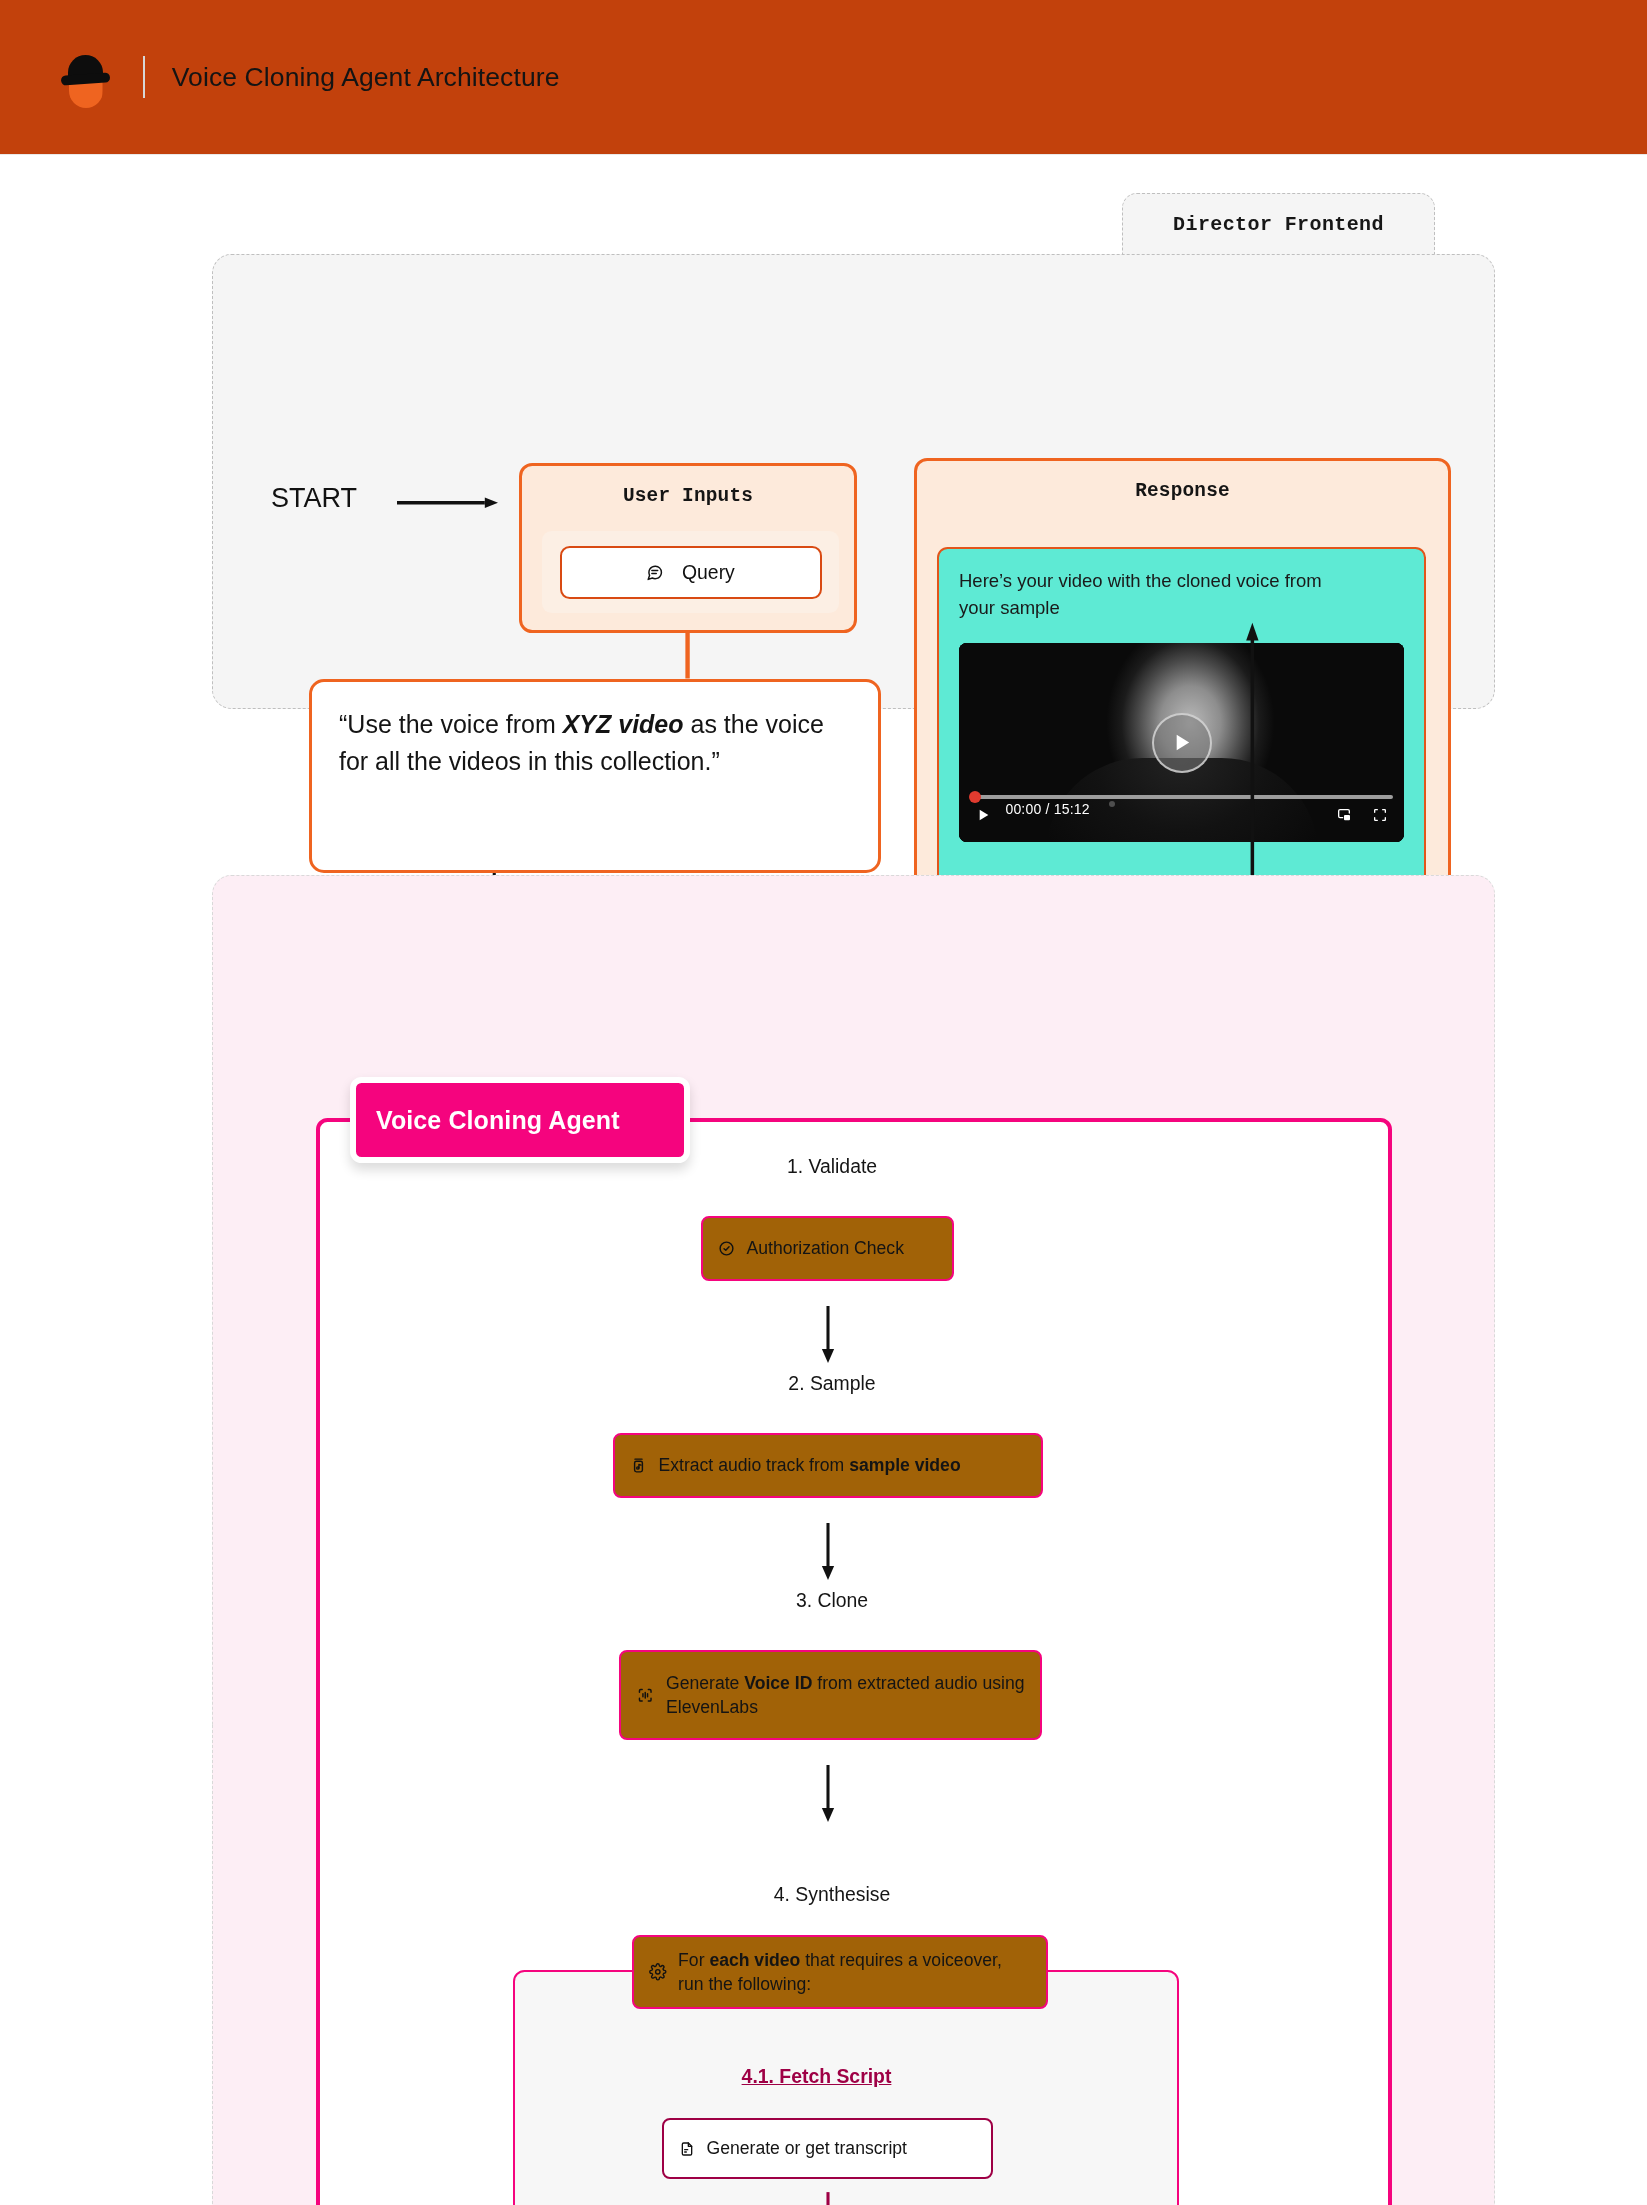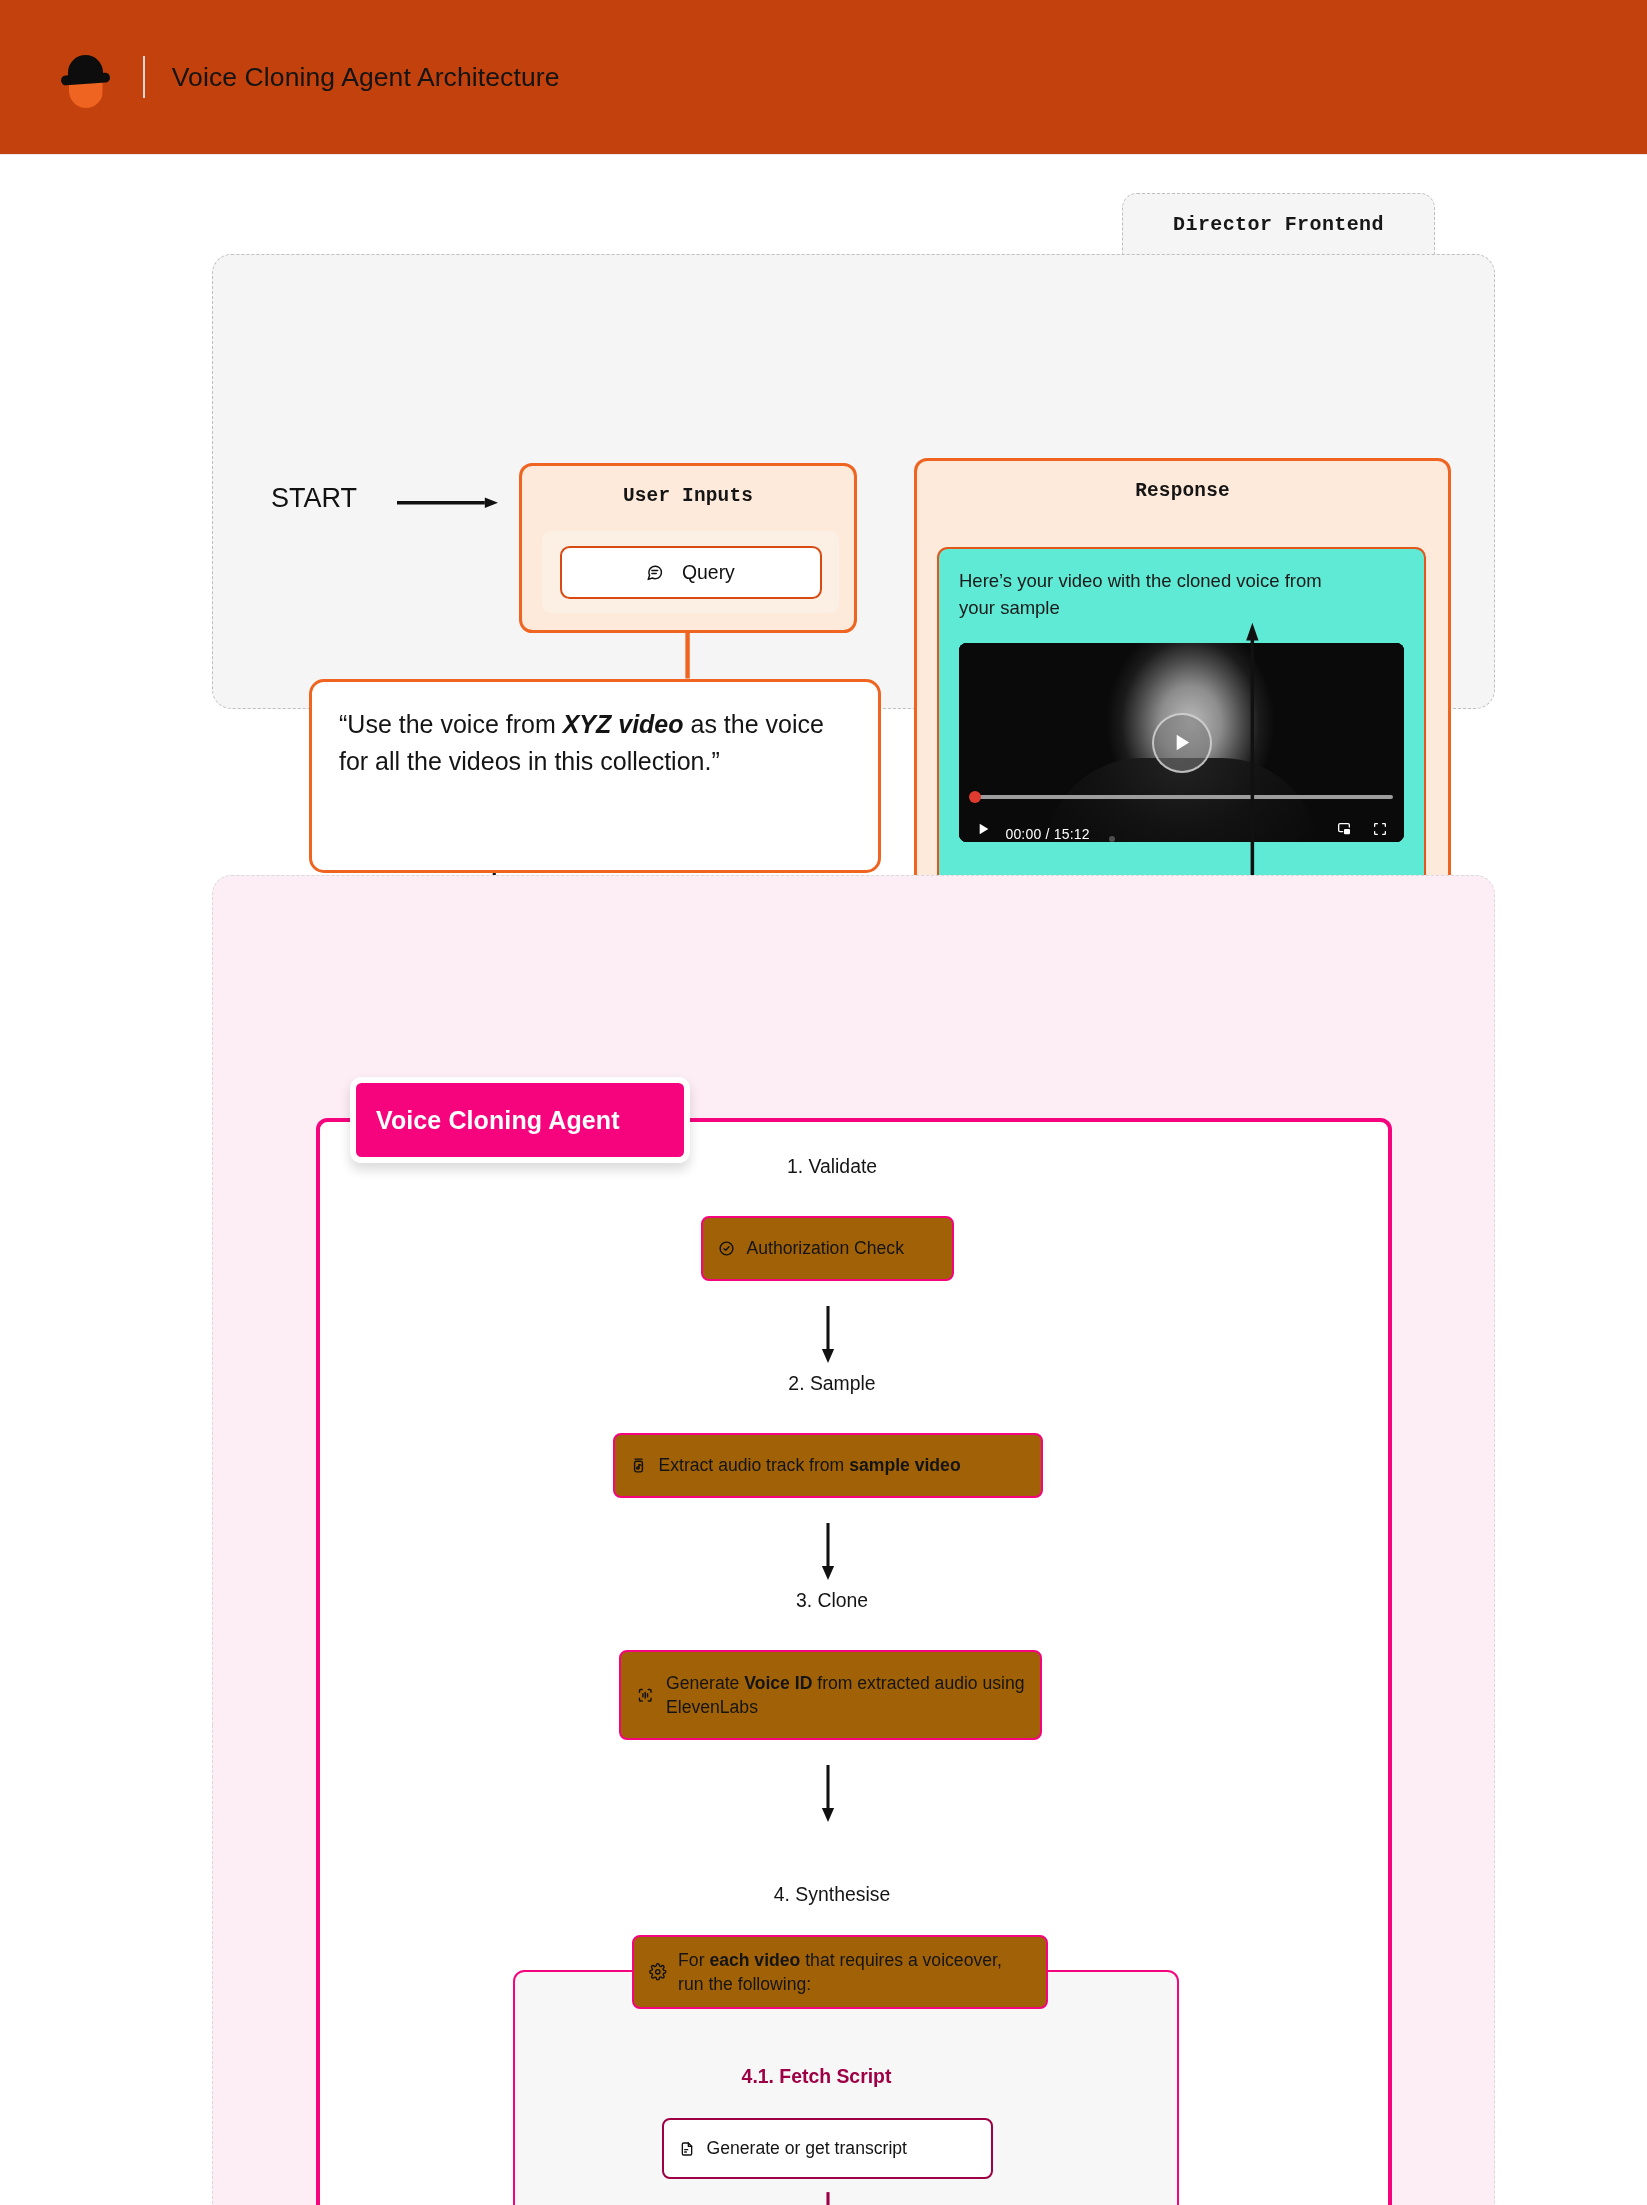--- a/index.html
+++ b/index.html
@@ -133,21 +133,21 @@
   .vid-progress {
     position: absolute; left: 11.5px; bottom: 43px; width: 422px; height: 4px;
     background: #9d9d9d; border-radius: 2.6px;
   }
   .vid-progress-dot {
     position: absolute; left: -1.8px; top: -4.4px; width: 12.3px; height: 12.3px;
     border-radius: 50%; background: #e03b2f;
   }
   .vid-controls {
     position: absolute; left: 0; bottom: 0; width: 100%; height: 41px;
-    display: flex; align-items: flex-end; padding: 0 10.6px; gap: 8.8px;
+    display: flex; align-items: flex-start; padding: 0 10.6px; gap: 8.8px;
   }
   .vid-btn {
     width: 27px; height: 27px; border-radius: 6.2px;
     display: flex; align-items: center; justify-content: center; flex: none;
   }
   .vid-time { color: #fff; font-size: 14px; letter-spacing: 0.2px; }
   .vid-dot-sm { width: 6.2px; height: 6.2px; border-radius: 50%; background: #4e4e4e; margin-left: 10.6px; }
   .vid-spacer { flex: 1; }
 
   
@@ -392,21 +392,21 @@
   <div class="node pinkfill" style="left:632px; top:1780px; width:416px; height:74px;">
     <span class="ico">
       <svg width="17.6" height="17.6" viewBox="0 0 24 24" fill="none" stroke="#111" stroke-width="1.9" stroke-linecap="round" stroke-linejoin="round">
         <circle cx="12" cy="12" r="3"></circle>
         <path d="M19.4 15a1.6 1.6 0 0 0 .3 1.8l.1.1a2 2 0 1 1-2.8 2.8l-.1-.1a1.6 1.6 0 0 0-1.8-.3 1.6 1.6 0 0 0-1 1.5V21a2 2 0 1 1-4 0v-.1A1.6 1.6 0 0 0 9 19.4a1.6 1.6 0 0 0-1.8.3l-.1.1a2 2 0 1 1-2.8-2.8l.1-.1a1.6 1.6 0 0 0 .3-1.8 1.6 1.6 0 0 0-1.5-1H3a2 2 0 1 1 0-4h.1A1.6 1.6 0 0 0 4.6 9a1.6 1.6 0 0 0-.3-1.8l-.1-.1a2 2 0 1 1 2.8-2.8l.1.1a1.6 1.6 0 0 0 1.8.3H9a1.6 1.6 0 0 0 1-1.5V3a2 2 0 1 1 4 0v.1a1.6 1.6 0 0 0 1 1.5 1.6 1.6 0 0 0 1.8-.3l.1-.1a2 2 0 1 1 2.8 2.8l-.1.1a1.6 1.6 0 0 0-.3 1.8V9a1.6 1.6 0 0 0 1.5 1H21a2 2 0 1 1 0 4h-.1a1.6 1.6 0 0 0-1.5 1z"></path>
       </svg>
     </span>
     <span>For <b>each video</b> that requires a voiceover, run the following:</span>
   </div>
 
-  <div class="sub-label" style="left:706px; top:1910px; width:221px;">4.1. Fetch Script</div>
+  <div class="sub-label" style="left:706px; top:1910px; width:221px;text-decoration:underline;">4.1. Fetch Script</div>
   <div class="node whitefill" style="left:662px; top:1963px; width:331px; height:61px;">
     <span class="ico">
       <svg width="16" height="16" viewBox="0 0 24 24" fill="none" stroke="#111" stroke-width="2" stroke-linecap="round" stroke-linejoin="round">
         <path d="M14 3H7a2 2 0 0 0-2 2v14a2 2 0 0 0 2 2h10a2 2 0 0 0 2-2V8z"></path>
         <polyline points="14,3 14,8 19,8"></polyline>
           <line x1="8.5" y1="13" x2="13" y2="13"></line>
           <line x1="8.5" y1="16.5" x2="11" y2="16.5"></line>
       </svg>
     </span>
     <span>Generate or get transcript</span>

